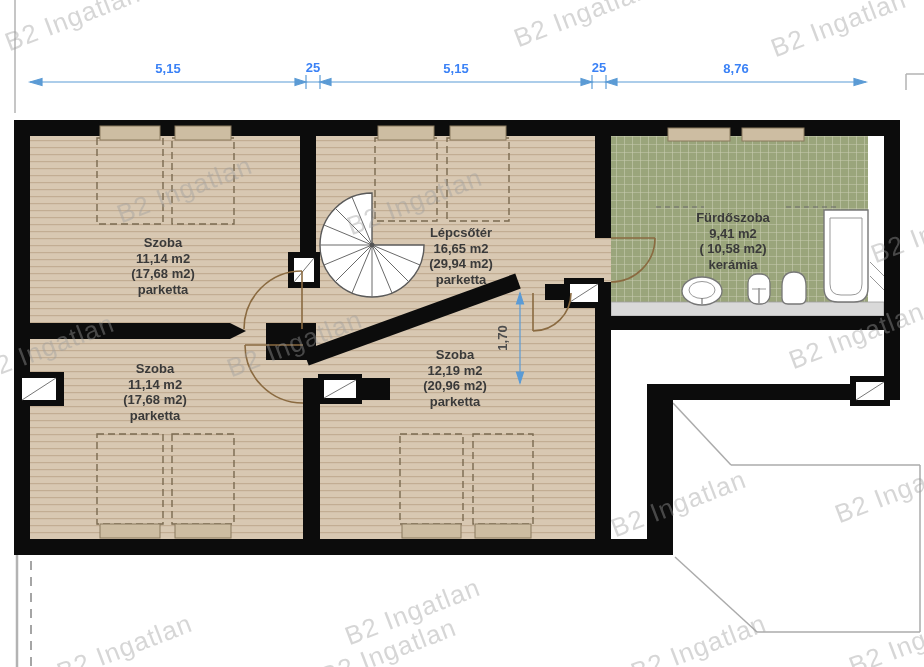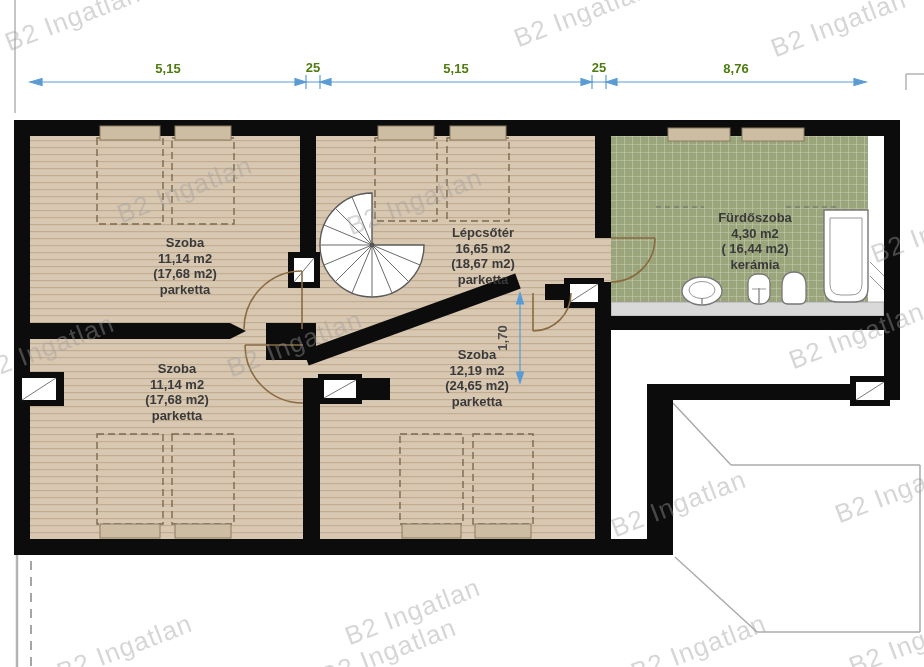--- a/index.html
+++ b/index.html
@@ -1,22 +1,22 @@
 <!DOCTYPE html>
 <html><head>
 <meta charset="utf-8">
 <style>
   html,body{margin:0;padding:0;background:#fff;}
   #stage{position:relative;width:924px;height:667px;background:#fff;overflow:hidden;
          font-family:"Liberation Sans",sans-serif;}
   #plan-svg{position:absolute;left:0;top:0;}
   .rlabel{position:absolute;transform:translate(-50%,-50%);text-align:center;
-          font:700 13px/15.5px "Liberation Sans",sans-serif;color:#3a3a3a;white-space:nowrap;padding-left:44px;}
+          font:700 13px/15.5px "Liberation Sans",sans-serif;color:#3a3a3a;white-space:nowrap;}
   .dlabel{position:absolute;transform:translate(-50%,0);font:700 13px/14px "Liberation Sans",sans-serif;
-          color:#4d7c0f;white-space:nowrap;}
+          color:#3b82f6;white-space:nowrap;}
   .vdim{position:absolute;transform:translate(-50%,-50%) rotate(-90deg);
         font:700 13px/14px "Liberation Sans",sans-serif;color:#4d4d4d;white-space:nowrap;}
   .wm{position:absolute;font:400 26px/26px "Liberation Sans",sans-serif;letter-spacing:1px;
       color:rgba(158,158,158,0.42);transform:rotate(-21deg);transform-origin:left center;
       white-space:nowrap;pointer-events:none;}
 </style>
 </head>
 <body>
 
 <div id="stage">
@@ -212,39 +212,39 @@
 
   <div class="rlabel" style="left:163px;top:266px;">
     <div>Szoba</div>
     <div>11,14 m2</div>
     <div>(17,68 m2)</div>
     <div>parketta</div>
   </div>
   <div class="rlabel" style="left:461px;top:256px;text-align:center;">
     <div>Lépcsőtér</div>
     <div>16,65 m2</div>
-    <div>(18,67 m2)</div>
+    <div>(29,94 m2)</div>
     <div>parketta</div>
   </div>
   <div class="rlabel" style="left:733px;top:241px;">
     <div>Fürdőszoba</div>
-    <div>4,30 m2</div>
-    <div>( 16,44 m2)</div>
+    <div>9,41 m2</div>
+    <div>( 10,58 m2)</div>
     <div>kerámia</div>
   </div>
   <div class="rlabel" style="left:155px;top:392px;">
     <div>Szoba</div>
     <div>11,14 m2</div>
     <div>(17,68 m2)</div>
     <div>parketta</div>
   </div>
   <div class="rlabel" style="left:455px;top:378px;">
     <div>Szoba</div>
     <div>12,19 m2</div>
-    <div>(24,65 m2)</div>
+    <div>(20,96 m2)</div>
     <div>parketta</div>
   </div>
 
   <div class="wm" style="left:6px;top:30px;">B2 Ingatlan</div>
   <div class="wm" style="left:515px;top:26px;">B2 Ingatlan</div>
   <div class="wm" style="left:772px;top:36px;">B2 Ingatlan</div>
   <div class="wm" style="left:118px;top:202px;">B2 Ingatlan</div>
   <div class="wm" style="left:348px;top:214px;">B2 Ingatlan</div>
   <div class="wm" style="left:872px;top:242px;">B2 Ingatlan</div>
   <div class="wm" style="left:-20px;top:360px;">B2 Ingatlan</div>

